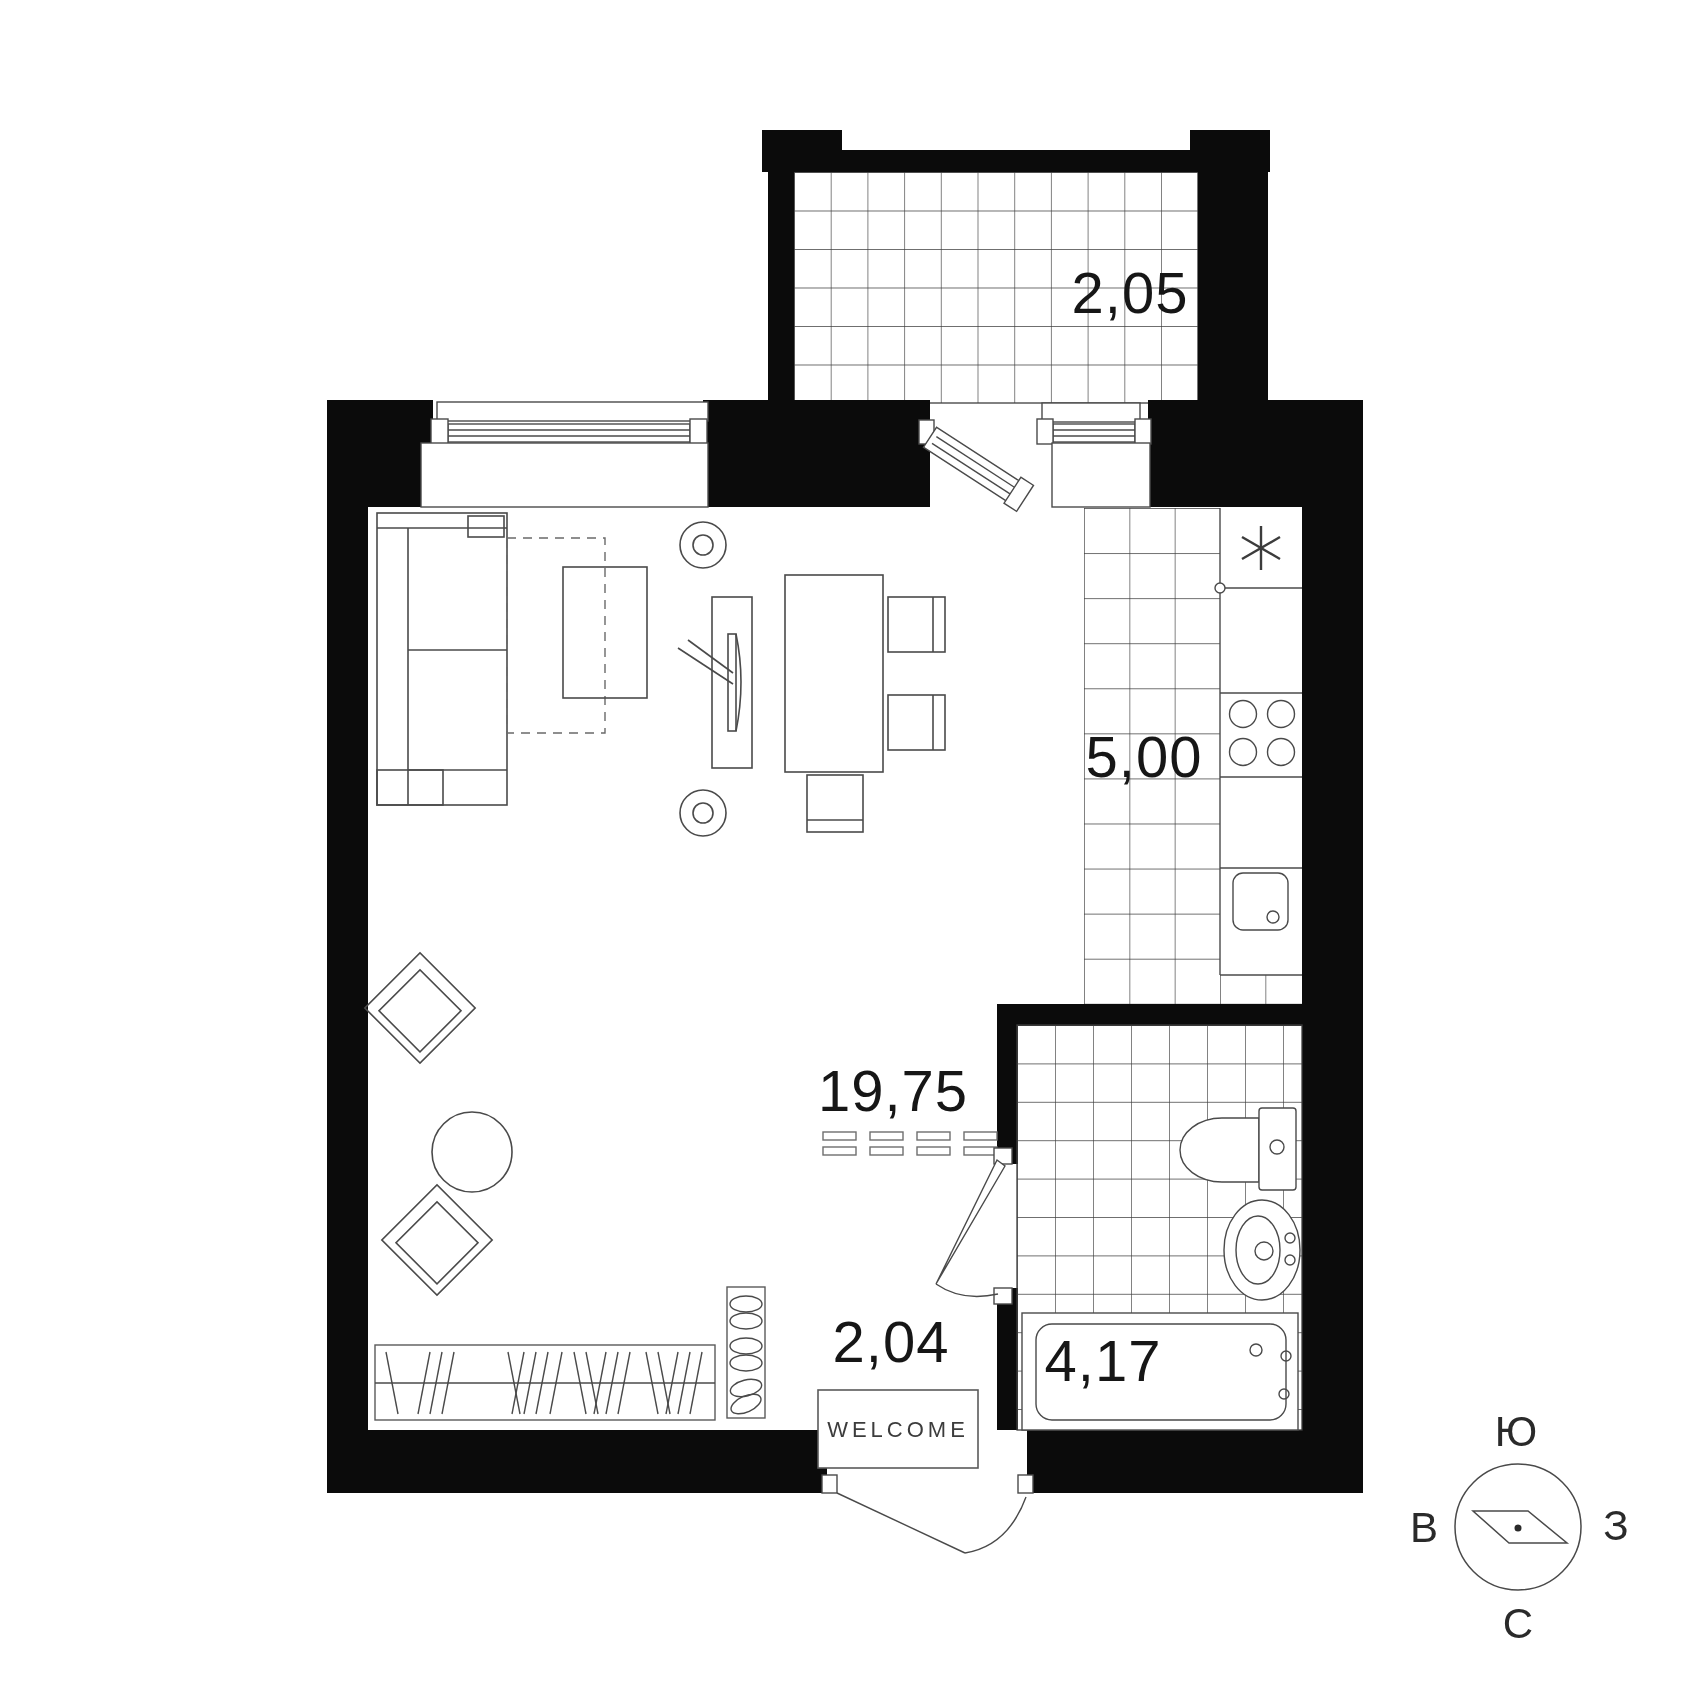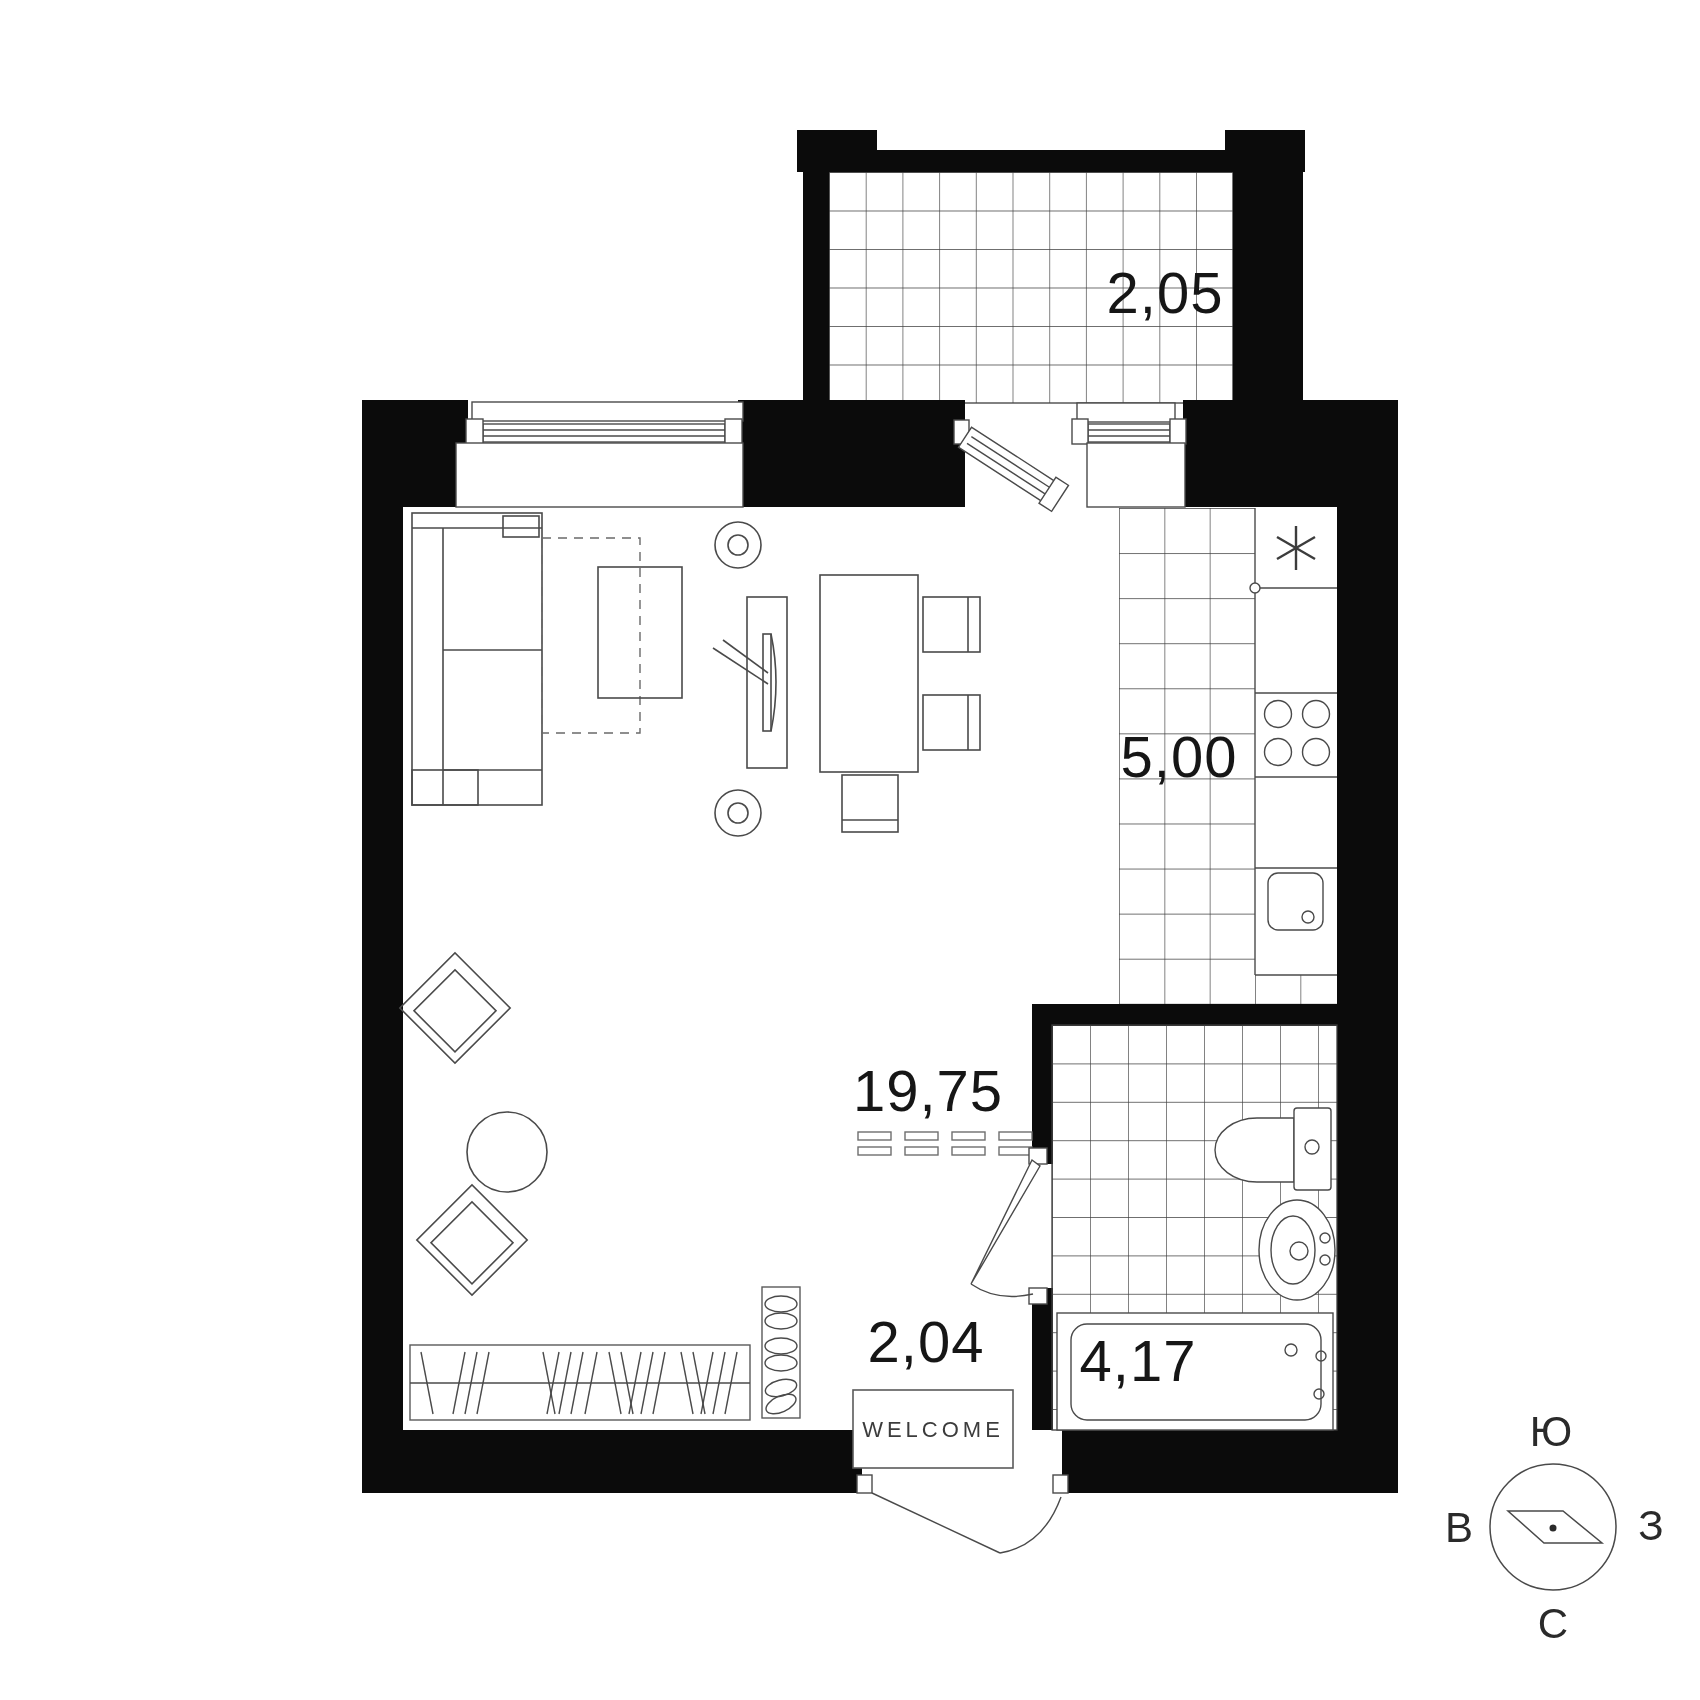--- a/index.html
+++ b/index.html
@@ -1,17 +1,17 @@
 <!DOCTYPE html>
 <html><head>
 <meta charset="utf-8">
 <style>
   html,body{margin:0;padding:0;background:#ffffff;}
   body{width:1700px;height:1700px;font-family:"Liberation Sans","DejaVu Sans",sans-serif;}
-  #stage{width:1356px;height:1700px;position:relative;padding-left:35px;}
+  #stage{width:1356px;height:1700px;position:relative;}
   svg{display:block;}
   text{fill:#161616;}
   .area-label{font-size:58px;letter-spacing:1px;}
   .mat-label{font-size:22px;letter-spacing:4px;fill:#3c3c3c;}
   .compass-label{font-size:42px;fill:#2a2a2a;}
 </style>
 </head>
 <body>
 
 <div id="stage">

